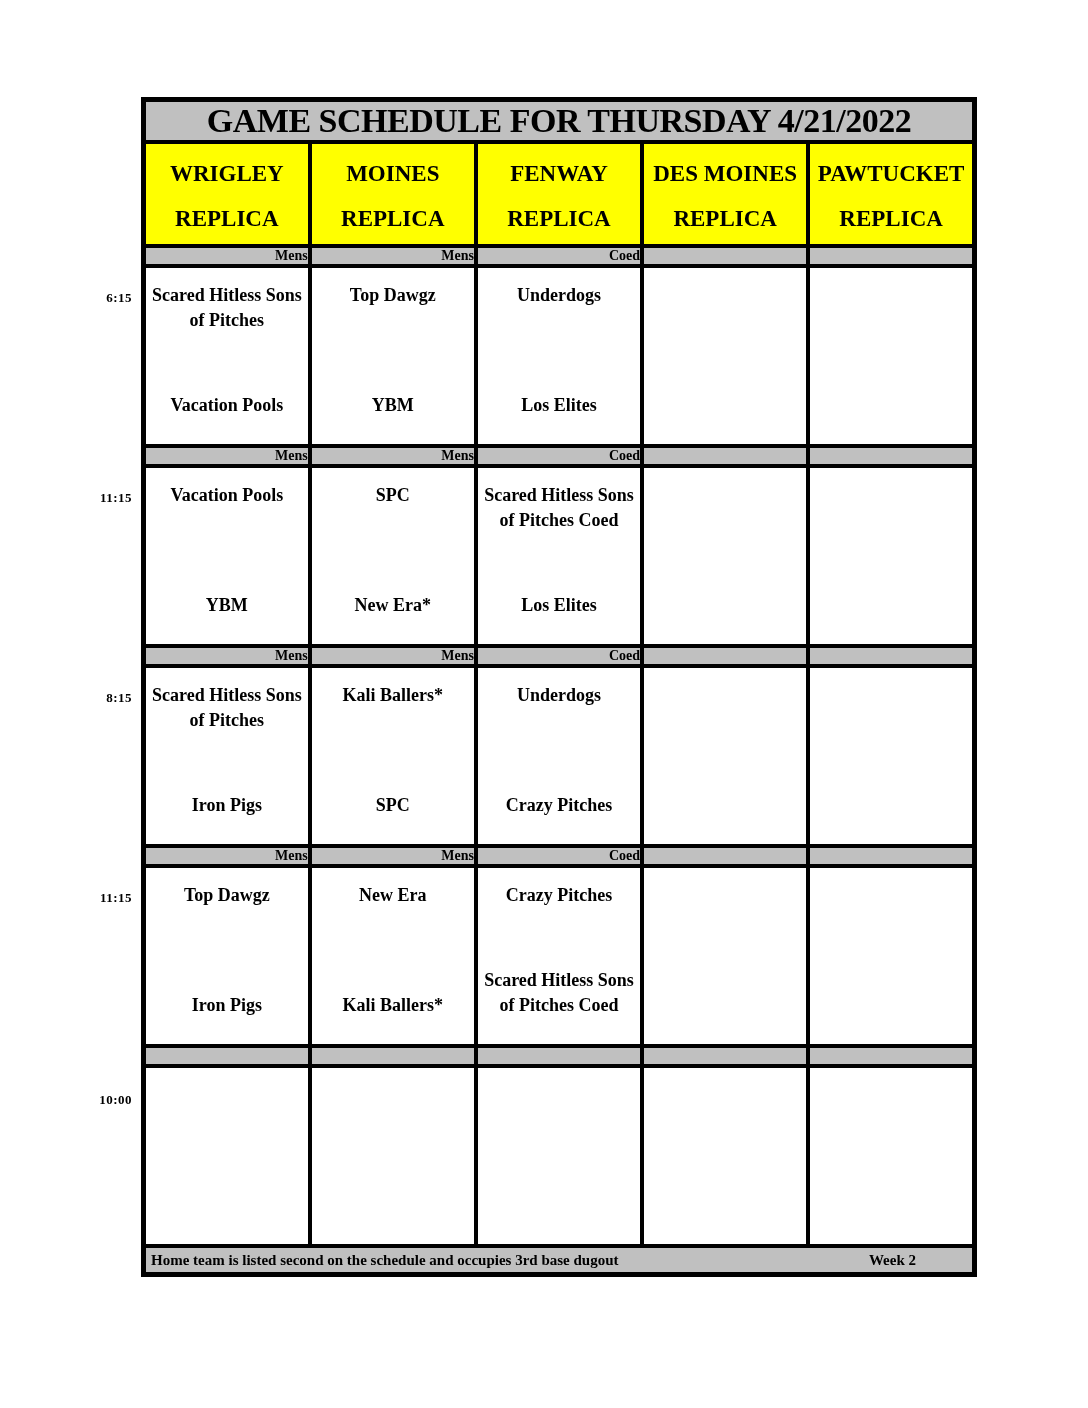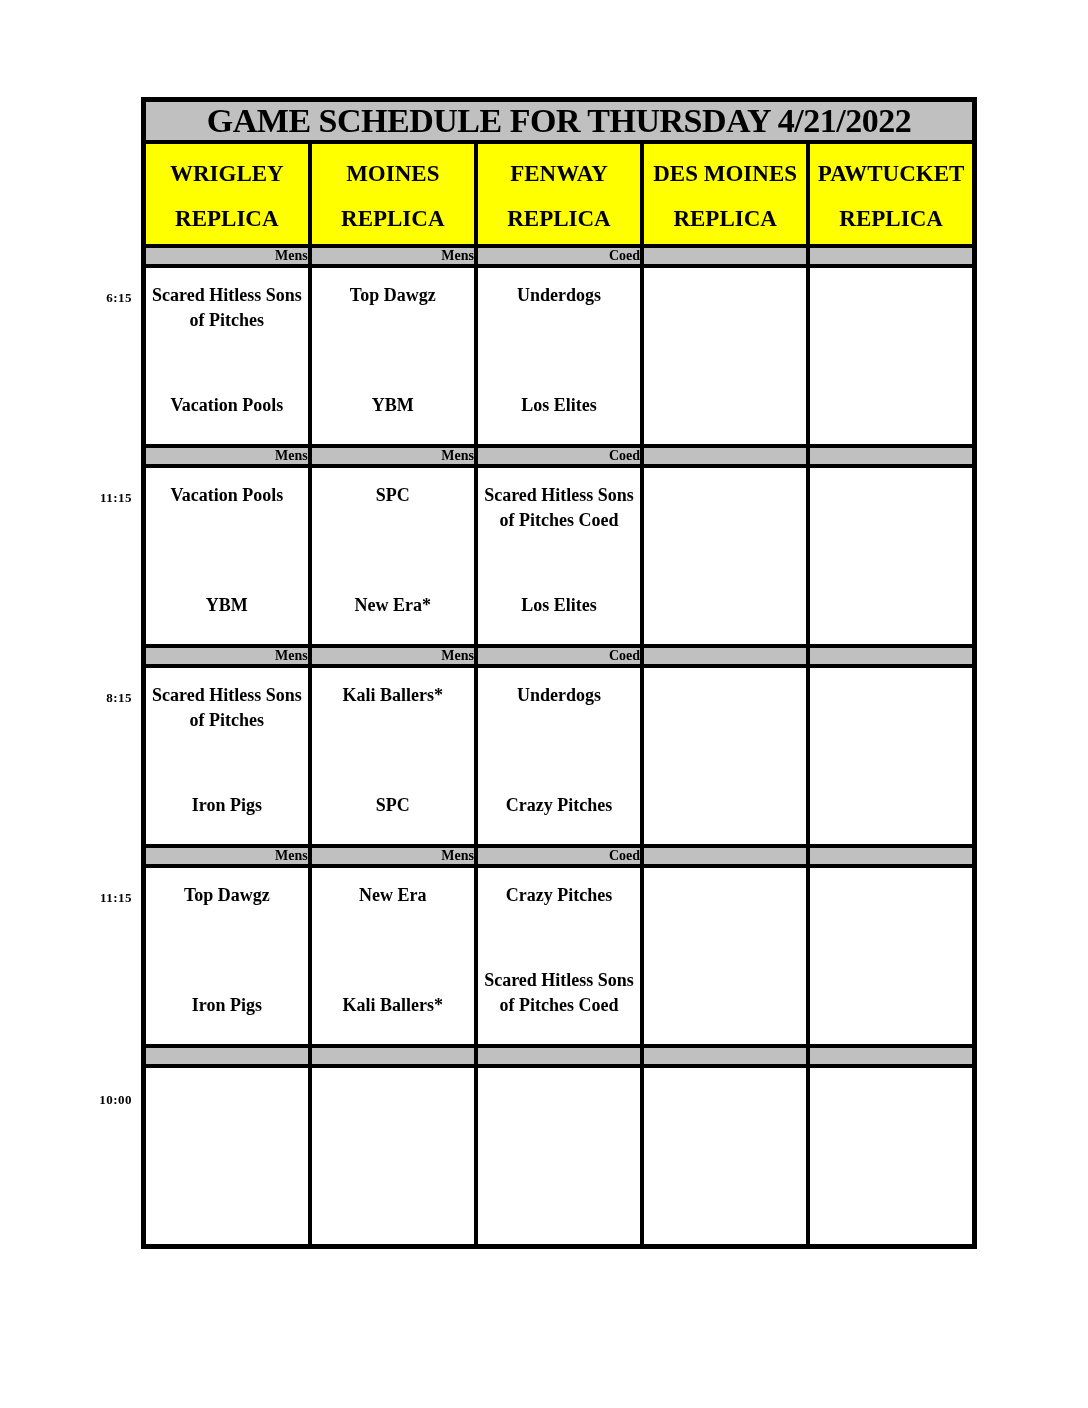--- a/index.html
+++ b/index.html
@@ -335,16 +335,24 @@
       </div>
           </td>
       <td class="game-cell">
             <div class="game-inner">
         <div></div>
         <div></div>
       </div>
           </td>
     </tr>
 
+    <tr>
+      <td class="footer-cell" colspan="5">
+        <div class="footer-inner">
+          <span>Home team is listed second on the schedule and occupies 3rd base dugout</span>
+          <span>Week 2</span>
+        </div>
+      </td>
+    </tr>
   </tbody>
     </table>
 
 </div>
 
 </body></html>

